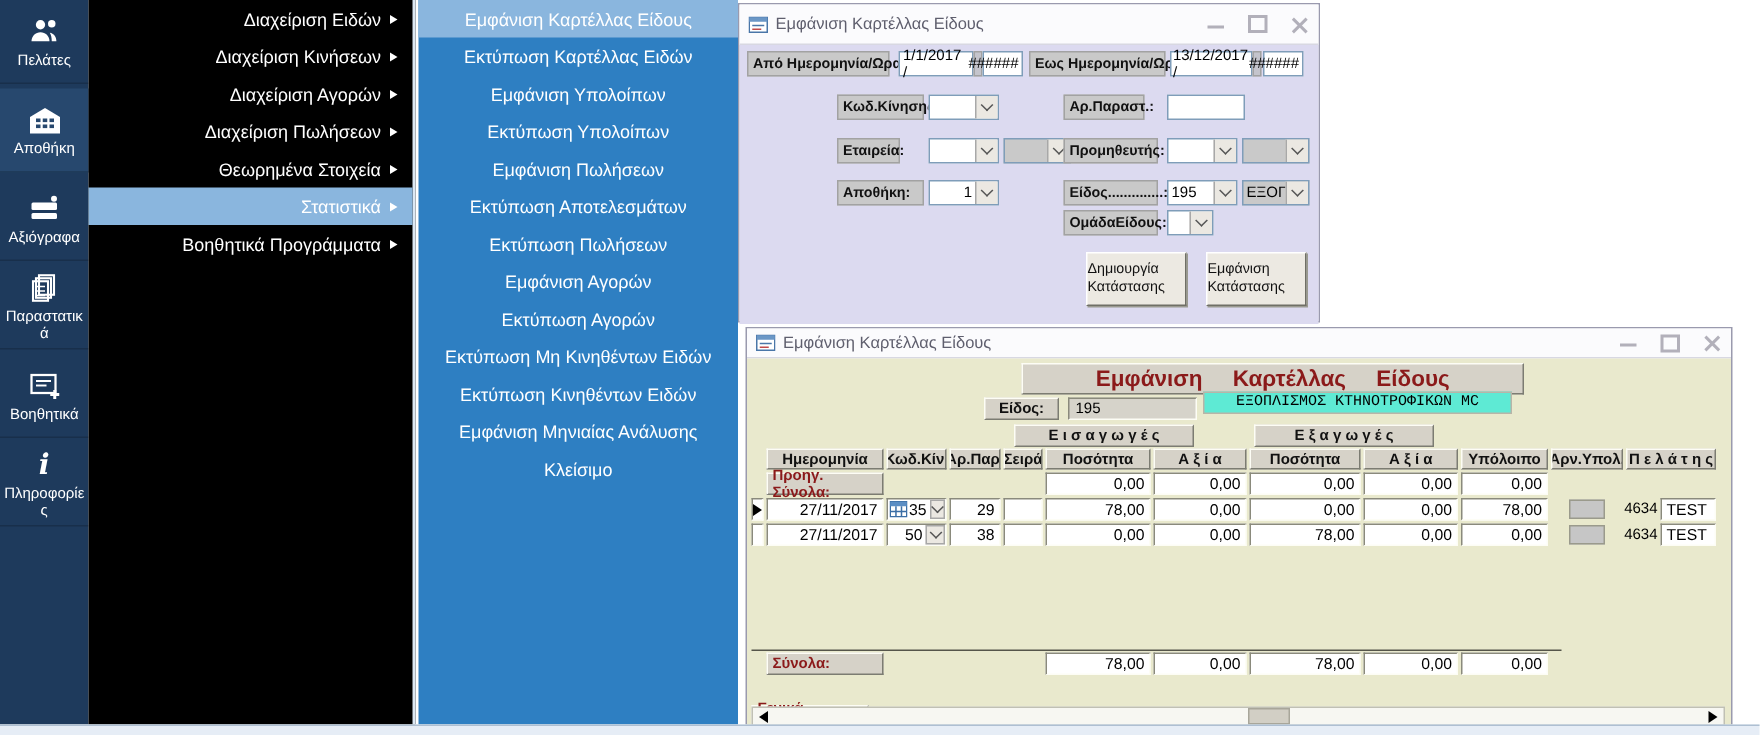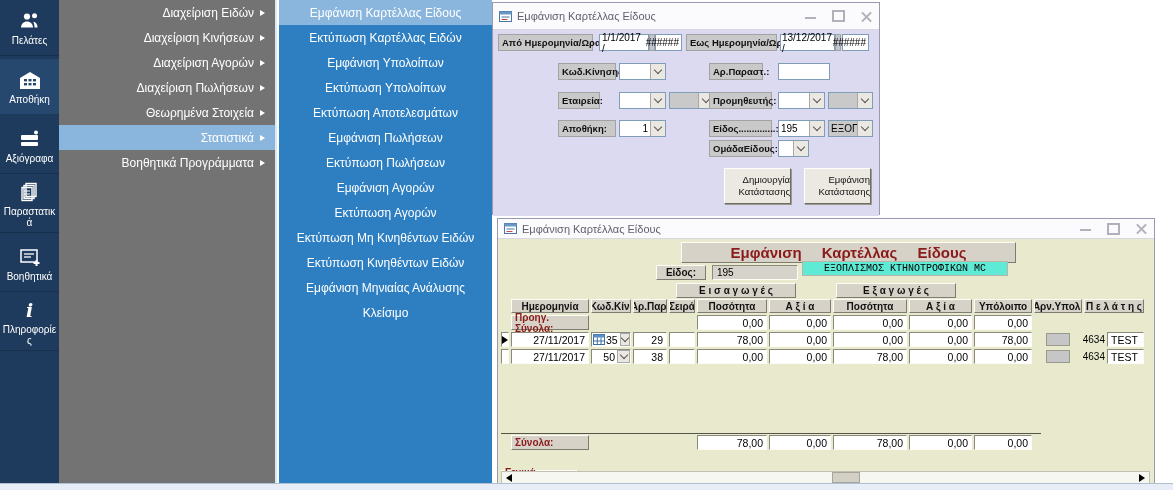--- a/index.html
+++ b/index.html
@@ -11,21 +11,21 @@
   #sidebar{left:0;top:0;width:59px;height:483px;background:#1e3a5c;}
   .side-tile{height:56px;margin-bottom:3px;display:flex;flex-direction:column;align-items:center;
              justify-content:center;gap:3px;color:#fff;font-size:10px;text-align:center;
              padding:2px 1px;box-sizing:border-box;border-bottom:1px solid rgba(0,0,0,.18);cursor:default;}
   .side-tile.active{background:#27486e;}
   .side-tile .lbl{line-height:11px;word-break:break-word;}
   .side-ic{width:24px;height:22px;display:flex;align-items:center;justify-content:center;}
   .info-i{font-family:"DejaVu Serif", serif;font-style:italic;font-weight:bold;font-size:19px;color:#fff;line-height:20px;}
 
   
-  #menucol1{left:59px;top:0;width:218px;height:483px;background:#737373;border-right:2px solid #dce8f4;}
+  #menucol1{left:59px;top:0;width:218px;height:483px;background:#000000;border-right:2px solid #dce8f4;}
   #menucol2{left:279px;top:0;width:213px;height:483px;background:#2e7fc2;}
   .m-item{height:25px;display:flex;align-items:center;color:#fff;font-size:12px;cursor:default;}
   #menucol1 .m-item{justify-content:flex-end;padding-right:10px;gap:6px;}
   #menucol2 .m-item{justify-content:center;}
   .m-item.sel{background:#8ab6de;}
   .tri-r{width:0;height:0;border-left:5px solid #fff;border-top:3.5px solid transparent;border-bottom:3.5px solid transparent;}
 
   
   .window{border:1px solid #9a9aae;background:#fff;}
   .tbar{display:flex;align-items:center;gap:5px;background:#fbfbfd;border-bottom:1px solid #d8d8e2;
@@ -50,21 +50,21 @@
   .dinput.rt{justify-content:flex-end;}
   .sliver{position:absolute;height:17px;width:6px;background:#c4c4cc;border:1px solid #a2a2a2;box-sizing:border-box;}
   .combo{position:absolute;height:17px;display:flex;background:#fff;border:1px solid #7f9db9;box-sizing:border-box;}
   .combo .cval{flex:1;font-size:10px;display:flex;align-items:center;padding:0 2px;overflow:hidden;white-space:nowrap;}
   .combo .cval.rt{justify-content:flex-end;}
   .combo .cbtn{width:14px;background:#ebe8e2;border-left:1px solid #a8a8a8;display:flex;align-items:center;justify-content:center;}
   .chev{width:5px;height:5px;border-right:1.6px solid #555;border-bottom:1.6px solid #555;transform:rotate(45deg);margin-top:-3px;}
   .combo.dis{background:#c9c9c9;}
   .dbtn{position:absolute;background:#ece9e2;border:1px solid;border-color:#ffffff #6f6f66 #6f6f66 #ffffff;
         box-shadow:1px 1px 0 #9a9a90;font-size:9.5px;color:#111;display:flex;align-items:center;justify-content:center;
-        text-align:right;line-height:1.25;box-sizing:border-box;cursor:default;}
+        text-align:left;line-height:1.25;box-sizing:border-box;cursor:default;}
 
   
   #cwindow{left:497px;top:218px;width:658px;height:265px;}
   #cwindow .tbar{height:19px;}
   #ccontent{position:relative;width:100%;height:245px;background:#e9e9cd;overflow:hidden;}
   .raise{background:#d6d2c8;border:1px solid;border-color:#fdfdf5 #7c7c72 #7c7c72 #fdfdf5;box-sizing:border-box;}
   .sunk{background:#fff;border:1px solid;border-color:#8a8a7c #fdfdf5 #fdfdf5 #8a8a7c;box-sizing:border-box;}
   #bigtitle{left:183px;top:3px;width:335px;height:21px;display:flex;align-items:center;justify-content:center;
             font-size:15px;font-weight:bold;color:#8b1a1a;word-spacing:16px;}
   .redbtn{color:#8b1a1a;font-weight:bold;}
@@ -221,24 +221,24 @@
   <div class="m-item">
       <span>Εκτύπωση Καρτέλλας Ειδών</span>
     </div>
   <div class="m-item">
       <span>Εμφάνιση Υπολοίπων</span>
     </div>
   <div class="m-item">
       <span>Εκτύπωση Υπολοίπων</span>
     </div>
   <div class="m-item">
+      <span>Εμφάνιση Πωλήσεων</span>
+    </div>
+  <div class="m-item">
       <span>Εκτύπωση Αποτελεσμάτων</span>
-    </div>
-  <div class="m-item">
-      <span>Εμφάνιση Πωλήσεων</span>
     </div>
   <div class="m-item">
       <span>Εκτύπωση Πωλήσεων</span>
     </div>
   <div class="m-item">
       <span>Εμφάνιση Αγορών</span>
     </div>
   <div class="m-item">
       <span>Εκτύπωση Αγορών</span>
     </div>

